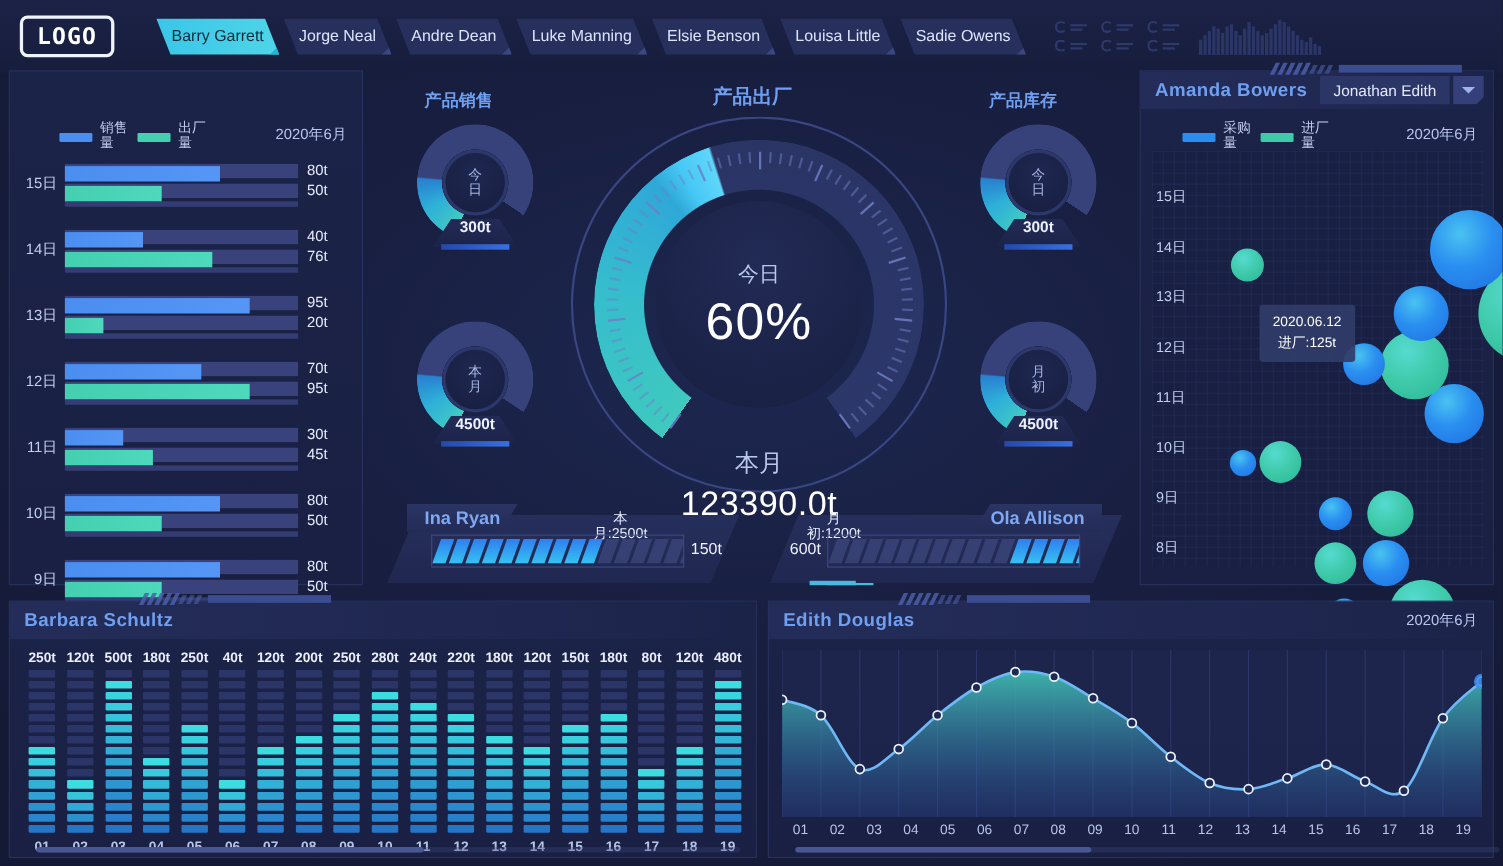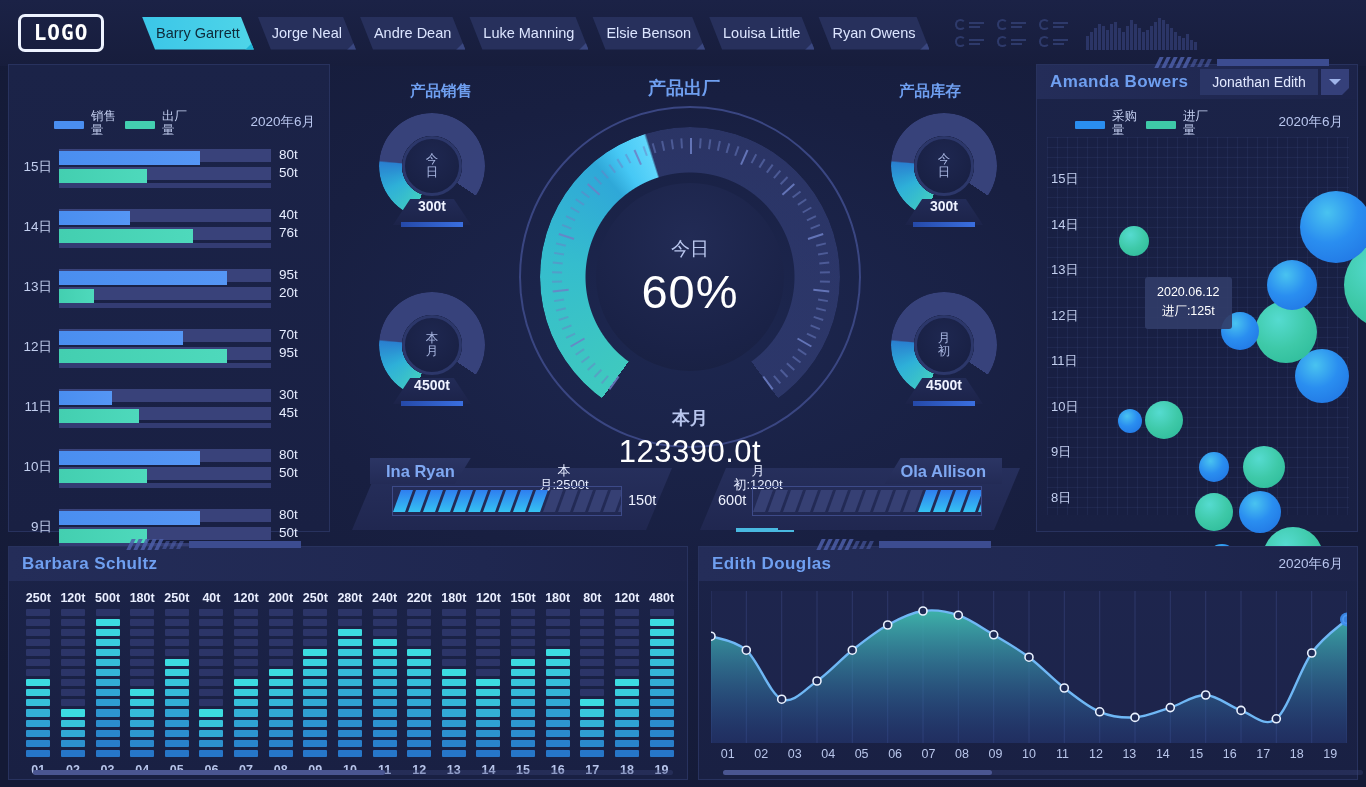--- a/index.html
+++ b/index.html
@@ -193,21 +193,21 @@
     position:absolute; left:50%; top:50%; transform:translate(-50%,-50%);
     width: 188px; height:188px; border-radius:50%;
     background: radial-gradient(circle at 50% 30%, #222b55 0%, #1a2247 70%, #18203f 100%);
     display:flex; flex-direction:column; align-items:center; justify-content:center;
   }
   .mg-core .mlab { font-size:19px; color:#b9c6ee; margin-bottom: 2px; }
   .mg-core .mval { font-size:47px; color:#ffffff; font-weight:500; letter-spacing:1px; }
   .mg-bottom {
     position:absolute; left:0; right:0; top: 300px; text-align:center;
   }
-  .mg-bottom .blab { font-size:18px; color:#b9c6ee;font-weight:bold; }
+  .mg-bottom .blab { font-size:22px; color:#b9c6ee; }
   .mg-bottom .bval { font-size:31px; color:#ffffff; margin-top:4px; letter-spacing:.5px; }
 
   
   .ribbon { position:absolute; height: 72px; }
   .rb-bg {
     position:absolute; inset: 10px 0 0 0; height: 62px;
     background: linear-gradient(180deg,#262f5c 0%,#202750 100%);
   }
   #ribbonL .rb-bg { clip-path: polygon(26px 0, 100% 0, calc(100% - 26px) 100%, 0 100%); }
   #ribbonR .rb-bg { clip-path: polygon(26px 0, 100% 0, calc(100% - 26px) 100%, 0 100%); }
@@ -302,21 +302,21 @@
         </div>
         <div class="navtab">
           <span>Elsie Benson</span>
           <i class="corner"></i>
         </div>
         <div class="navtab">
           <span>Louisa Little</span>
           <i class="corner"></i>
         </div>
         <div class="navtab">
-          <span>Ryan Owens</span>
+          <span>Sadie Owens</span>
           <i class="corner"></i>
         </div>
       </div>
     <div class="hdr-deco">
       <div class="arcgrid" id="arcgrid">
           <div class="arcitem">
             <span class="arc"></span>
             <span class="lines">
               <i></i>
               <i></i>
@@ -512,21 +512,21 @@
               <span class="track"></span>
               <span class="fill teal" style="width:88px"></span>
               <span class="val">50t</span>
             </div>
             <div class="brfoot"></div>
           </div>
         </div>
       </div>
   </div>
 
-  <div class="sec-label" style="left:386px; top:81px;margin-left:24px;">产品销售</div>
+  <div class="sec-label" style="left:386px; top:81px;">产品销售</div>
   <div class="sec-label" style="left:648px; top:76px; font-size:18px;">产品出厂</div>
   <div class="sec-label" style="left:899px; top:81px;">产品库存</div>
 
   <div class="sgauge" id="sg0" style="left:379px; top:113px;">
       <div class="ring"></div>
       <div class="inner">
         <div class="l1">今</div>
         <div class="l1">日</div>
       </div>
       <div class="pedestal">

